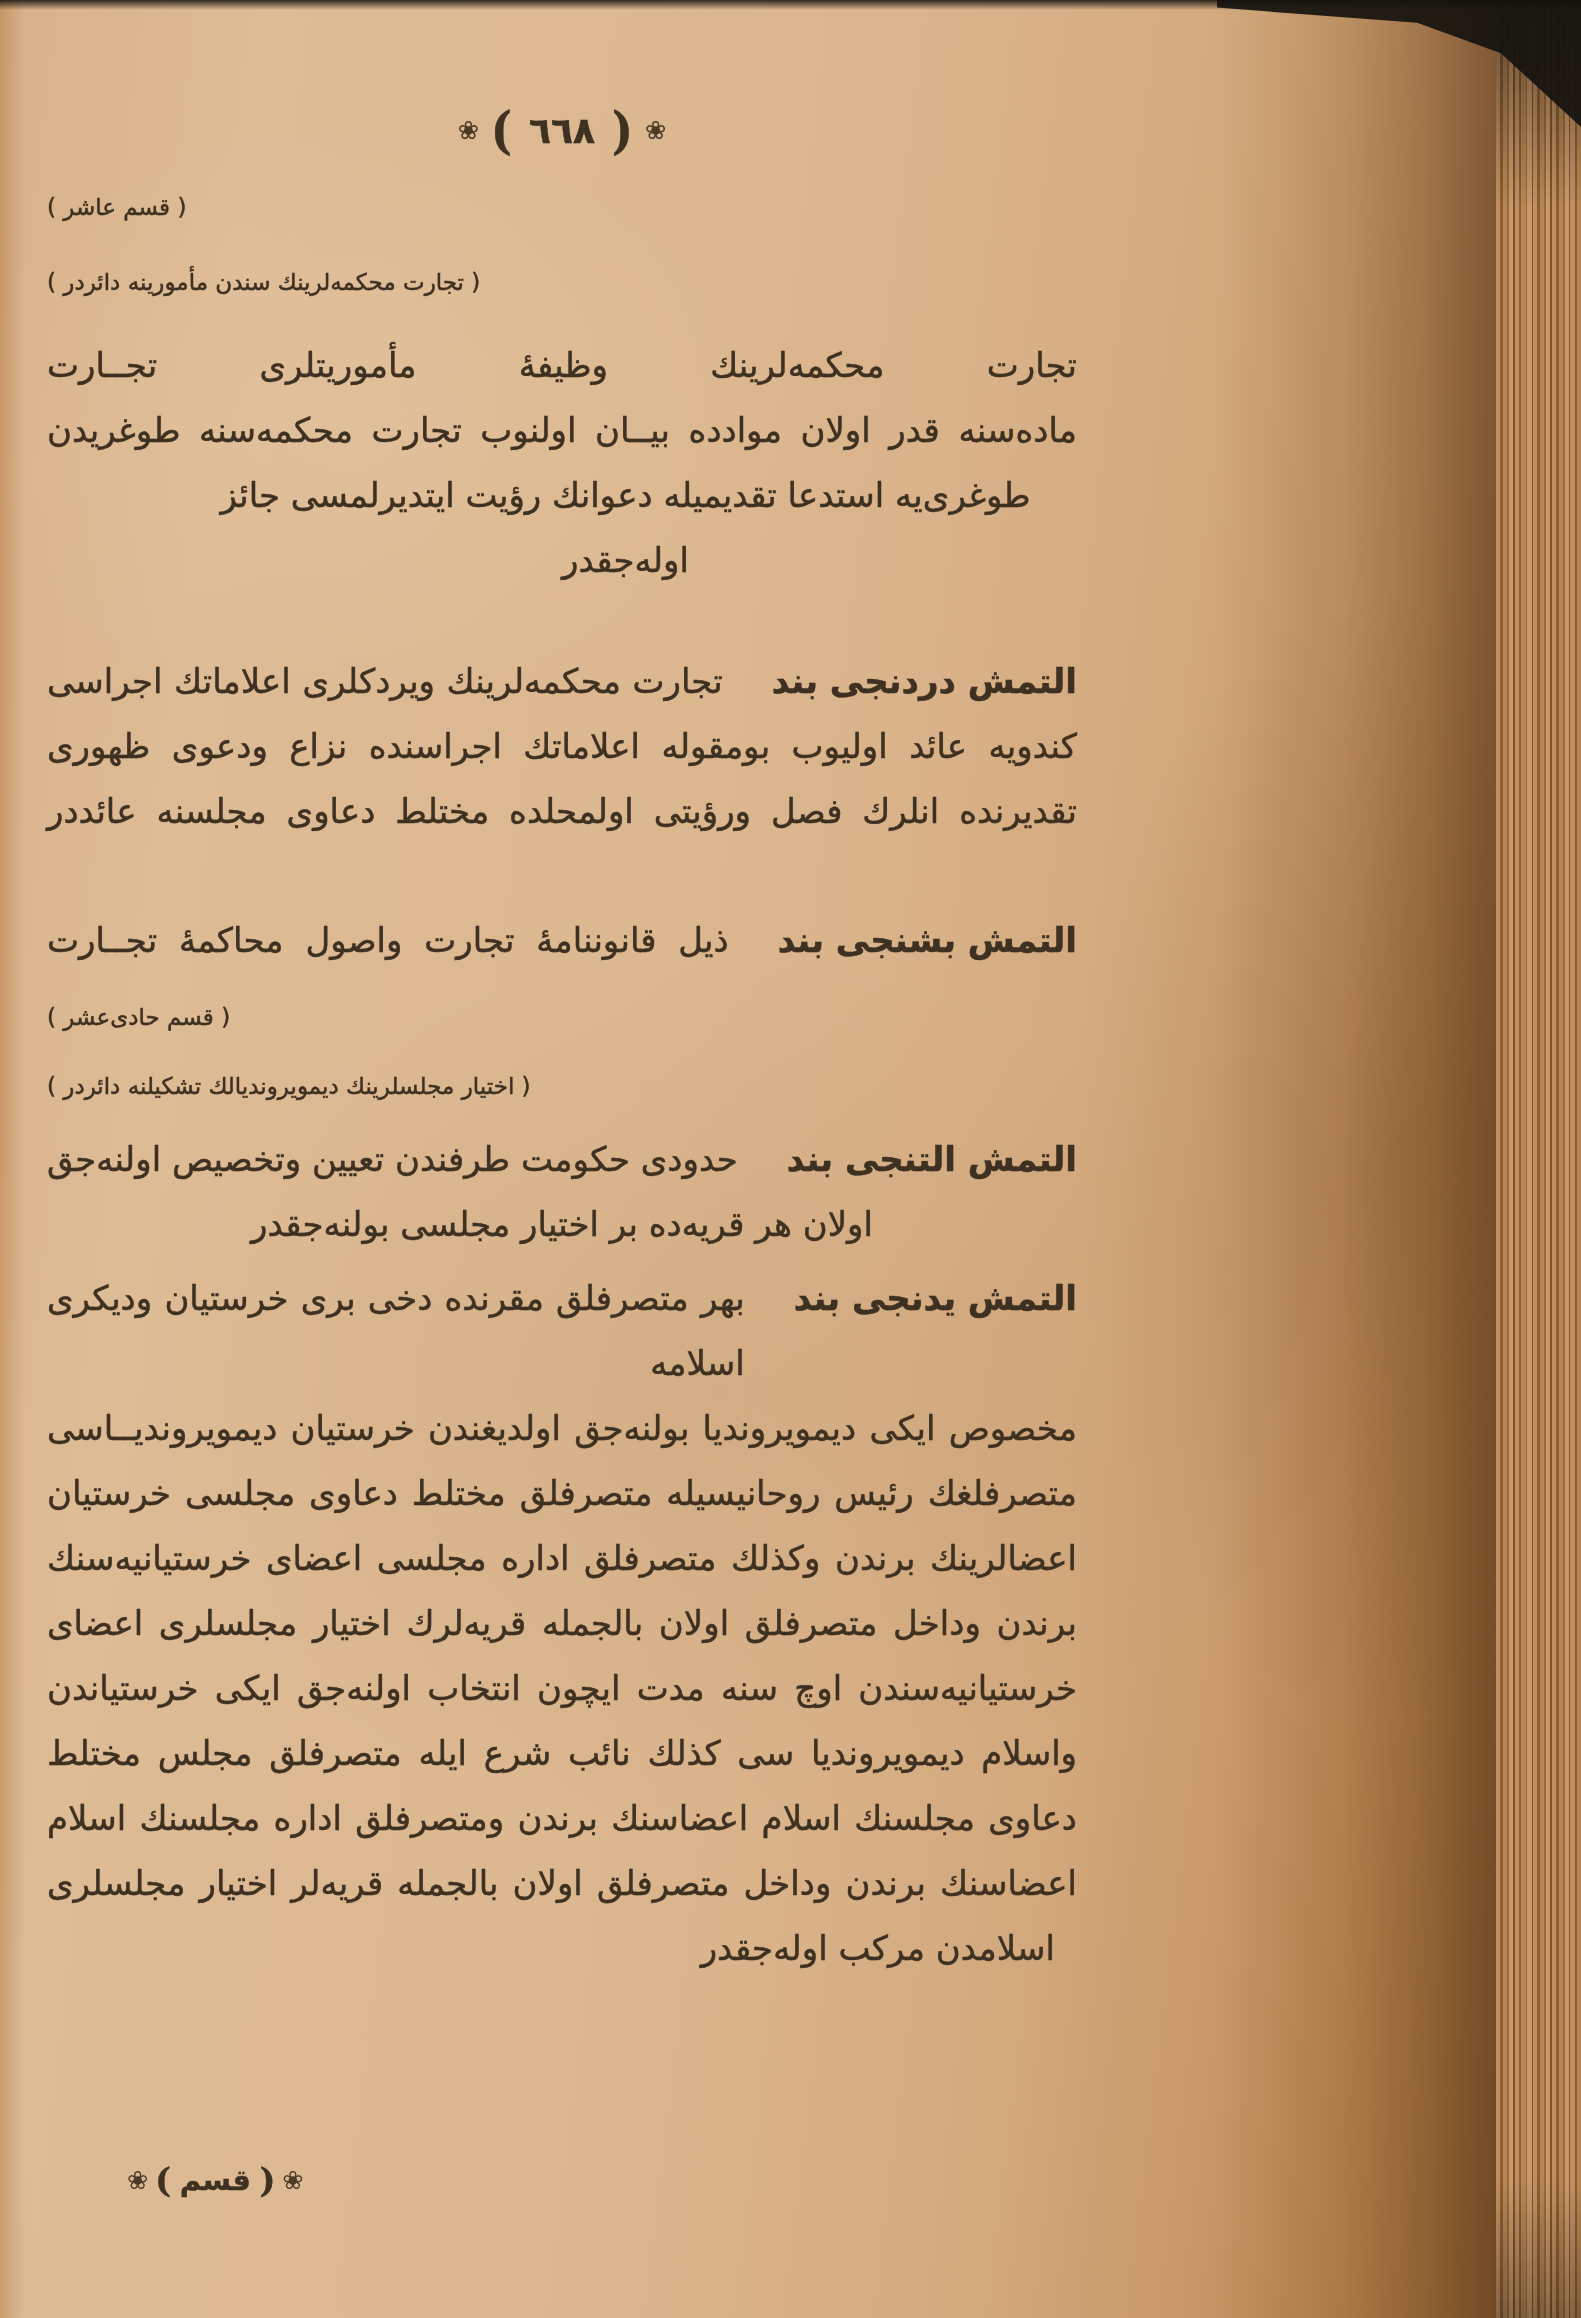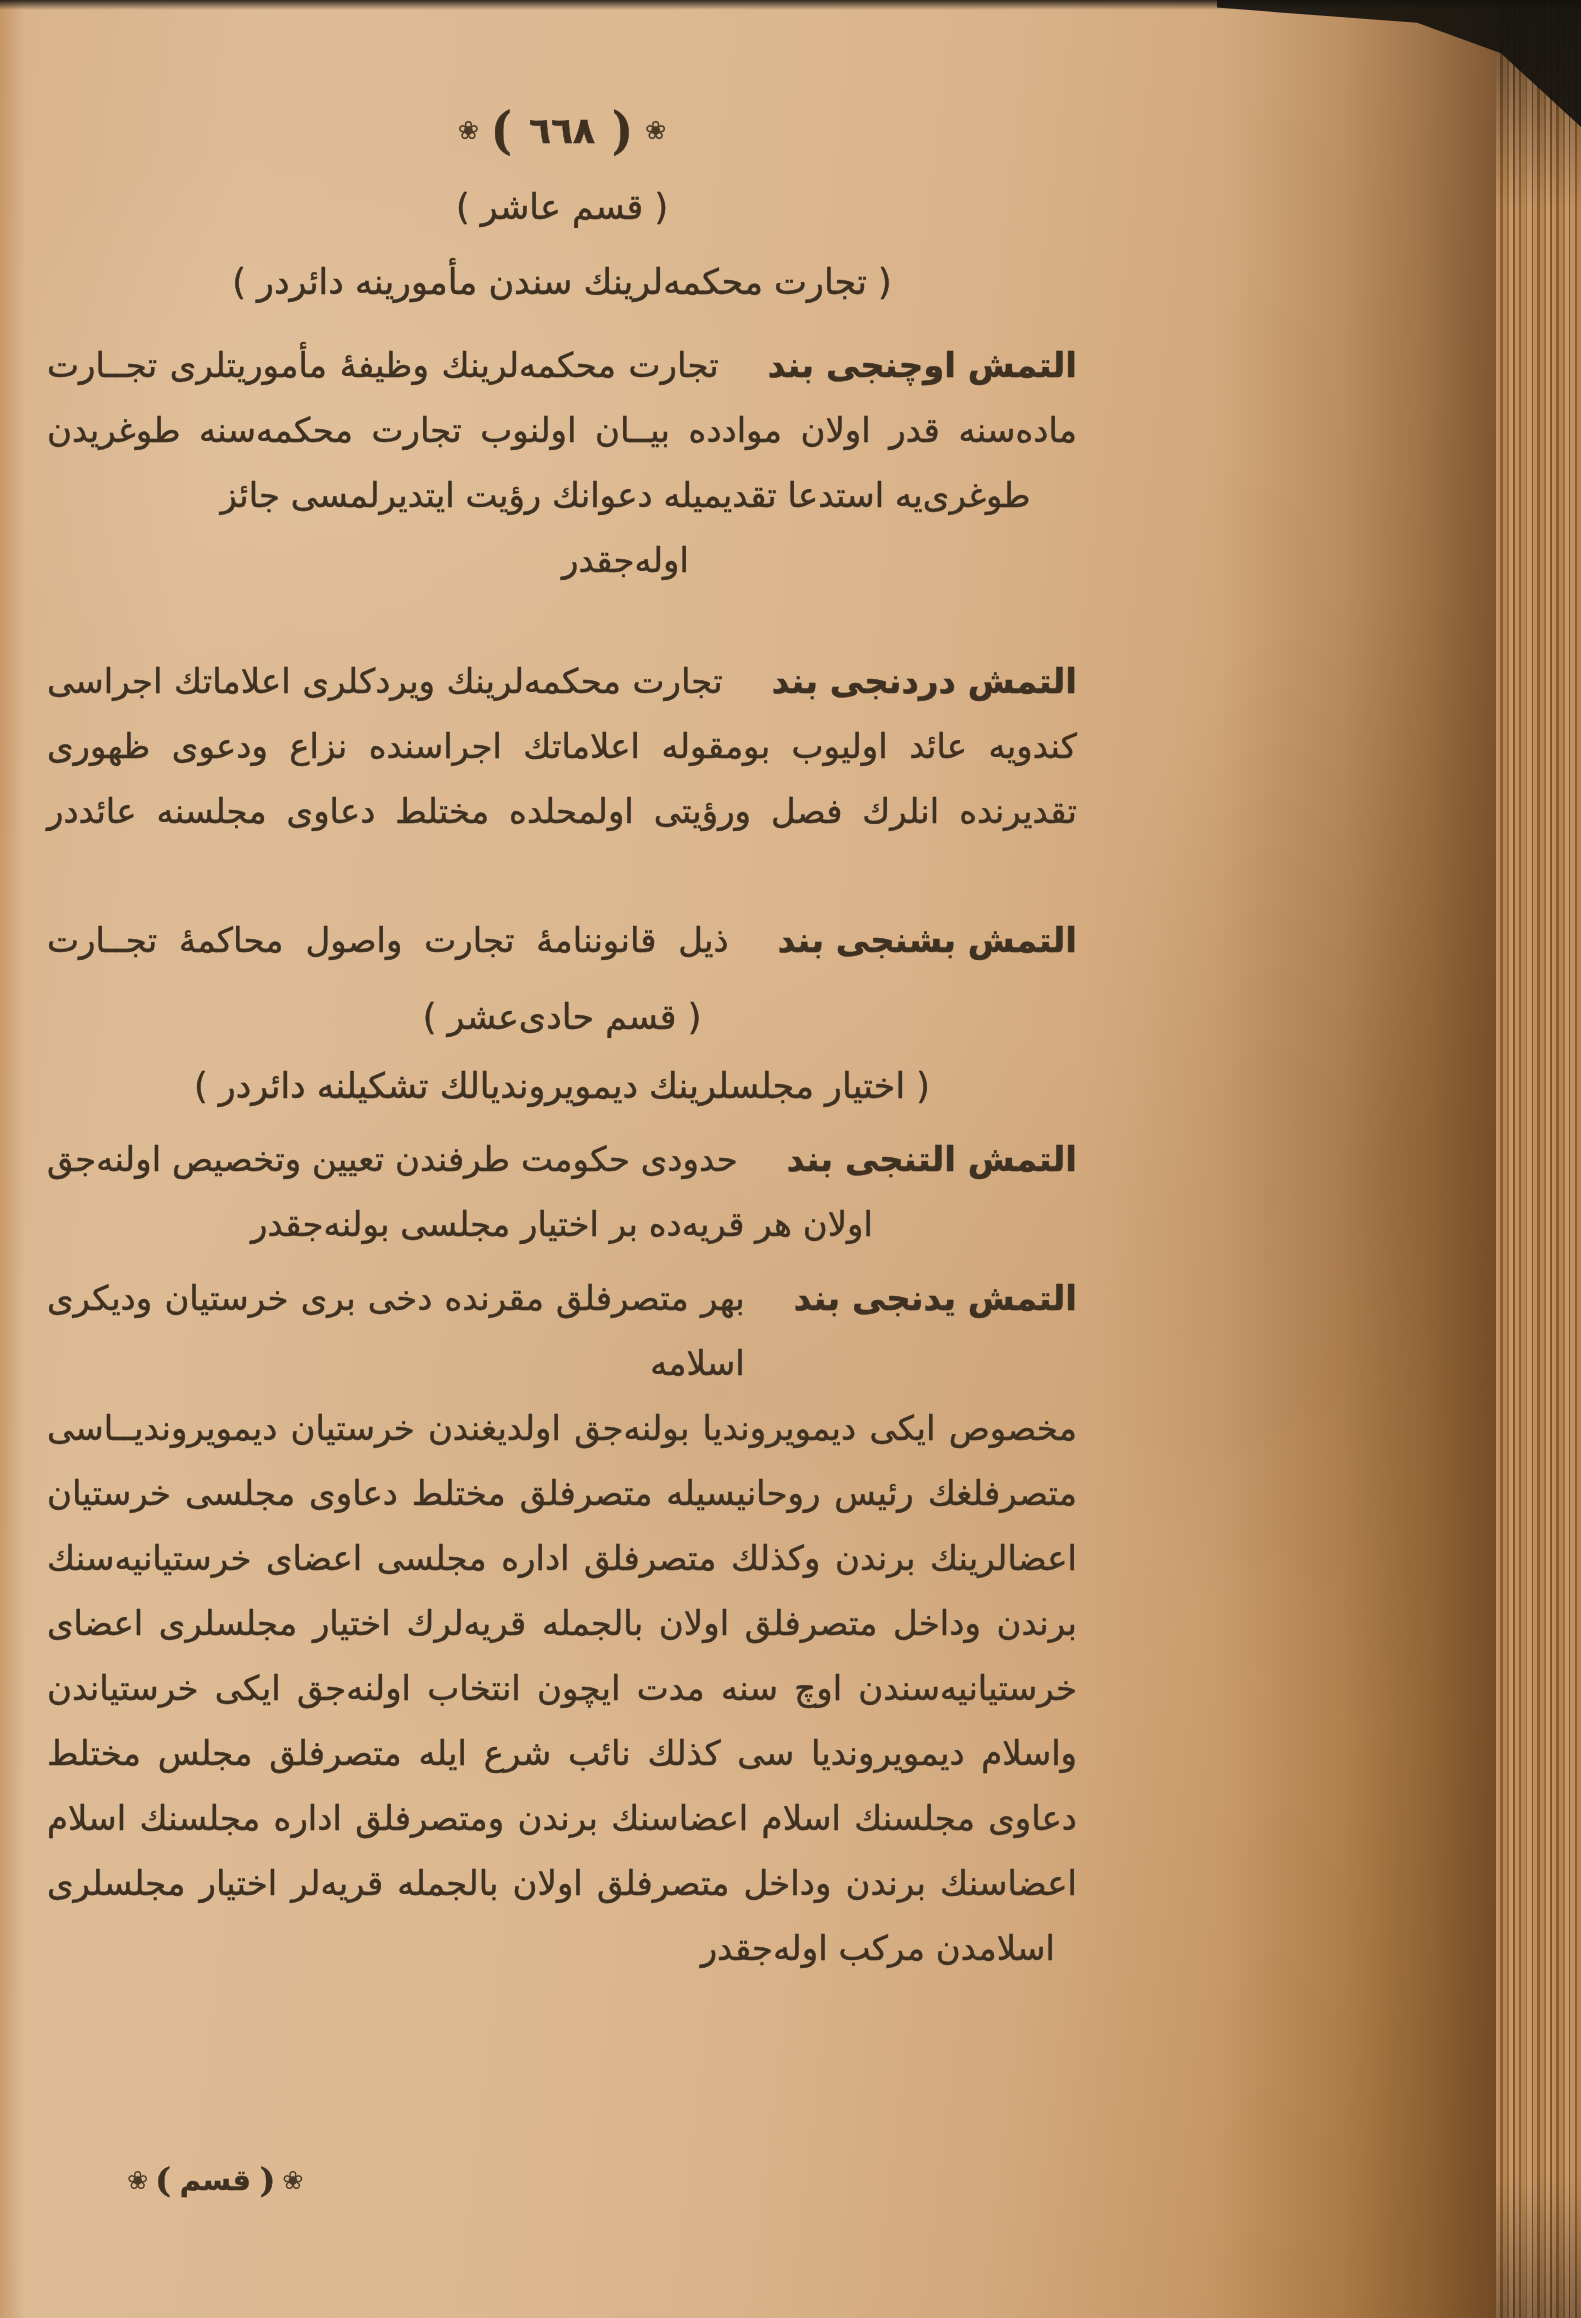--- a/index.html
+++ b/index.html
@@ -83,22 +83,22 @@
   }
   .flower{
     font-size:25.4px; color:#4a3a26;
     -webkit-text-stroke:0;
   }
   .pagenum{
     font-size:36px; font-weight:bold; letter-spacing:3.4px;
     padding:0 5.1px;
   }
   .center-head{
-    text-align:center;
-    font-size:35px;
+    text-align:left;
+    font-size:23px;
   }
   .head-title{ margin-top:13.6px; }
   .head-sub{ margin-top:10.2px; }
   .article{ }
   .a63{ margin-top:18.6px; }
   .a64{ margin-top:56px; }
   .a65{ margin-top:64px; }
   .t11{ margin-top:12px; }
   .s11{ margin-top:3.4px; }
   .a66{ margin-top:8.5px; }
@@ -160,21 +160,20 @@
       <span class="pagenum">٦٦٨</span>
       <span class="bracket">)</span>
       <span class="flower">❀</span>
     </div>
 
     <div class="center-head head-title">( قسم عاشر )</div>
     <div class="center-head head-sub">( تجارت محكمه‌لرينك سندن مأمورينه دائردر )</div>
 
     <div class="article a63">
       <div class="first-line">
-        <span class="bend-label">التمش اوچنجى بند</span>
         <span class="first-rest">تجارت محكمه‌لرينك وظيفۀ مأموريتلرى تجــارت</span>
       </div>
       <div class="lines">
 
           <div class="line">ماده‌سنه قدر اولان موادده بيــان اولنوب تجارت محكمه‌سنه طوغريدن</div>
           <div class="line">طوغرى‌يه استدعا تقديميله دعوانك رؤيت ايتديرلمسى جائز اوله‌جقدر</div>
         </div>
     </div>
 
     <div class="article a64">

